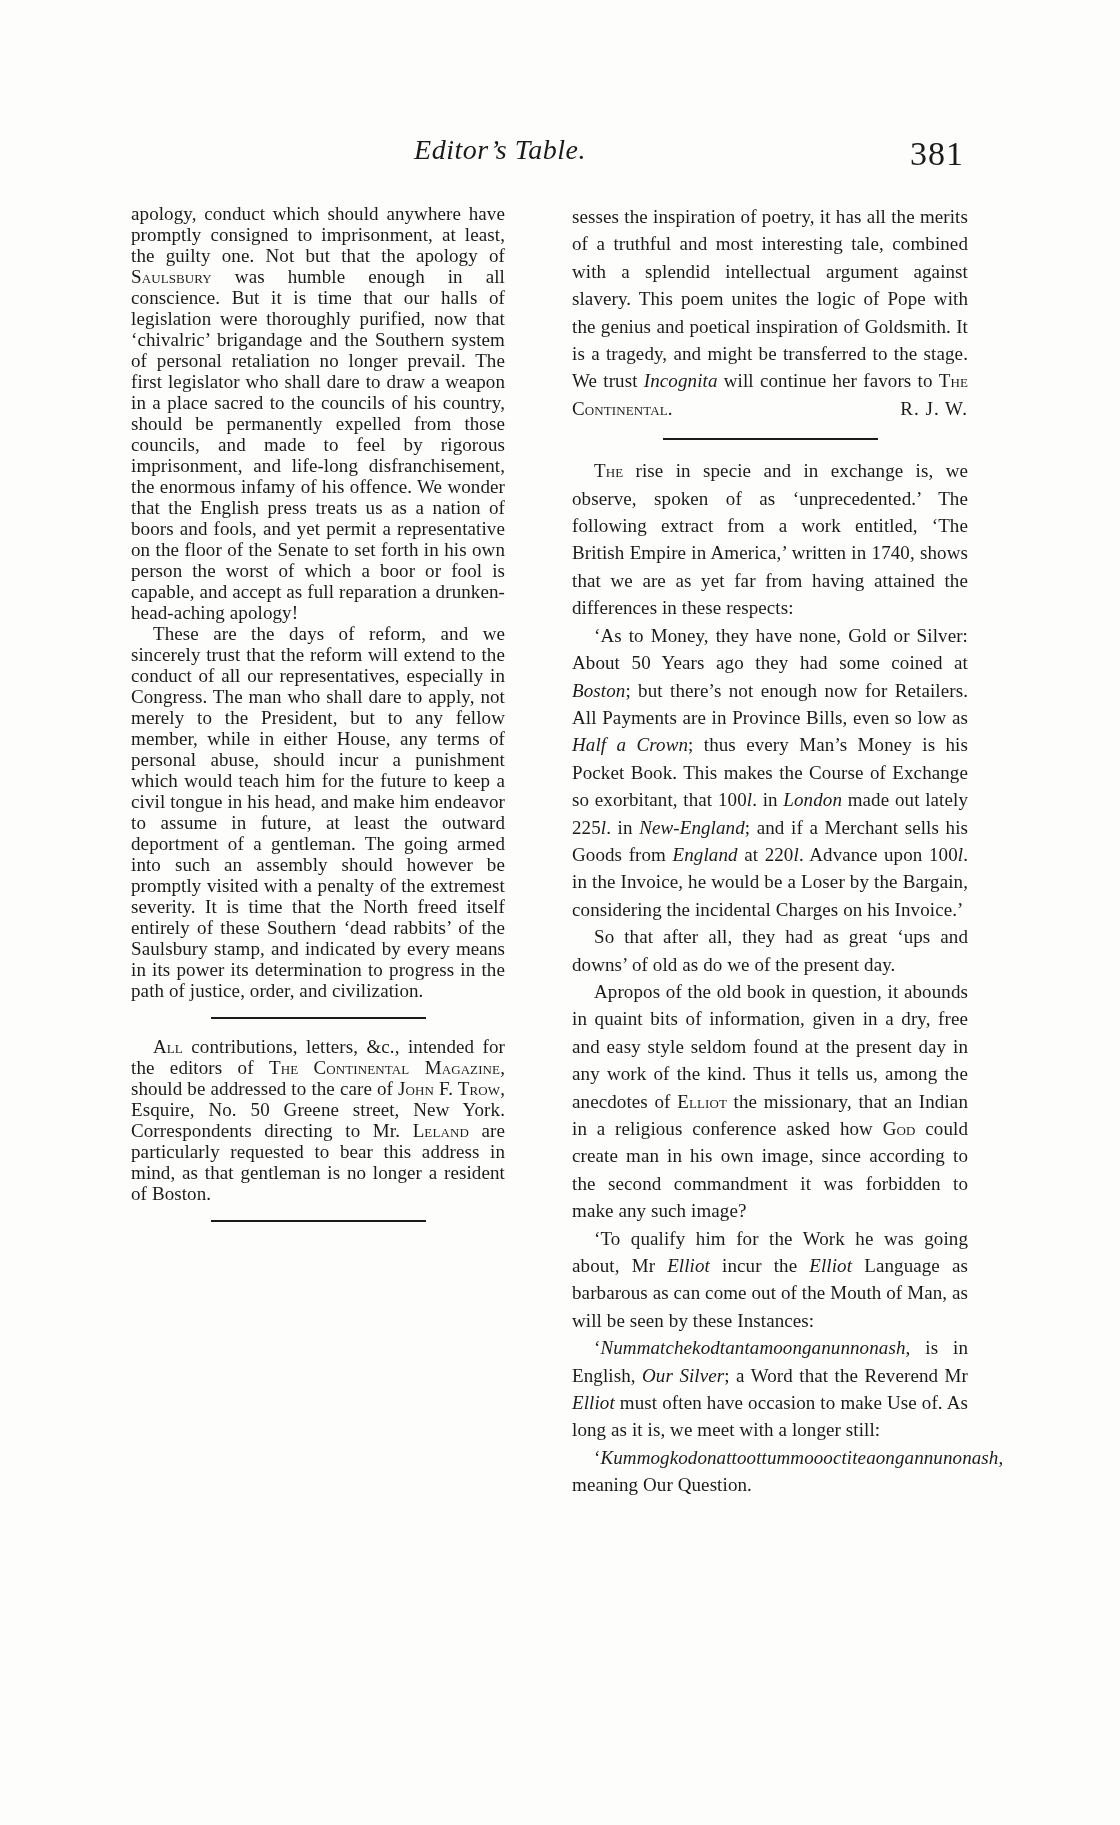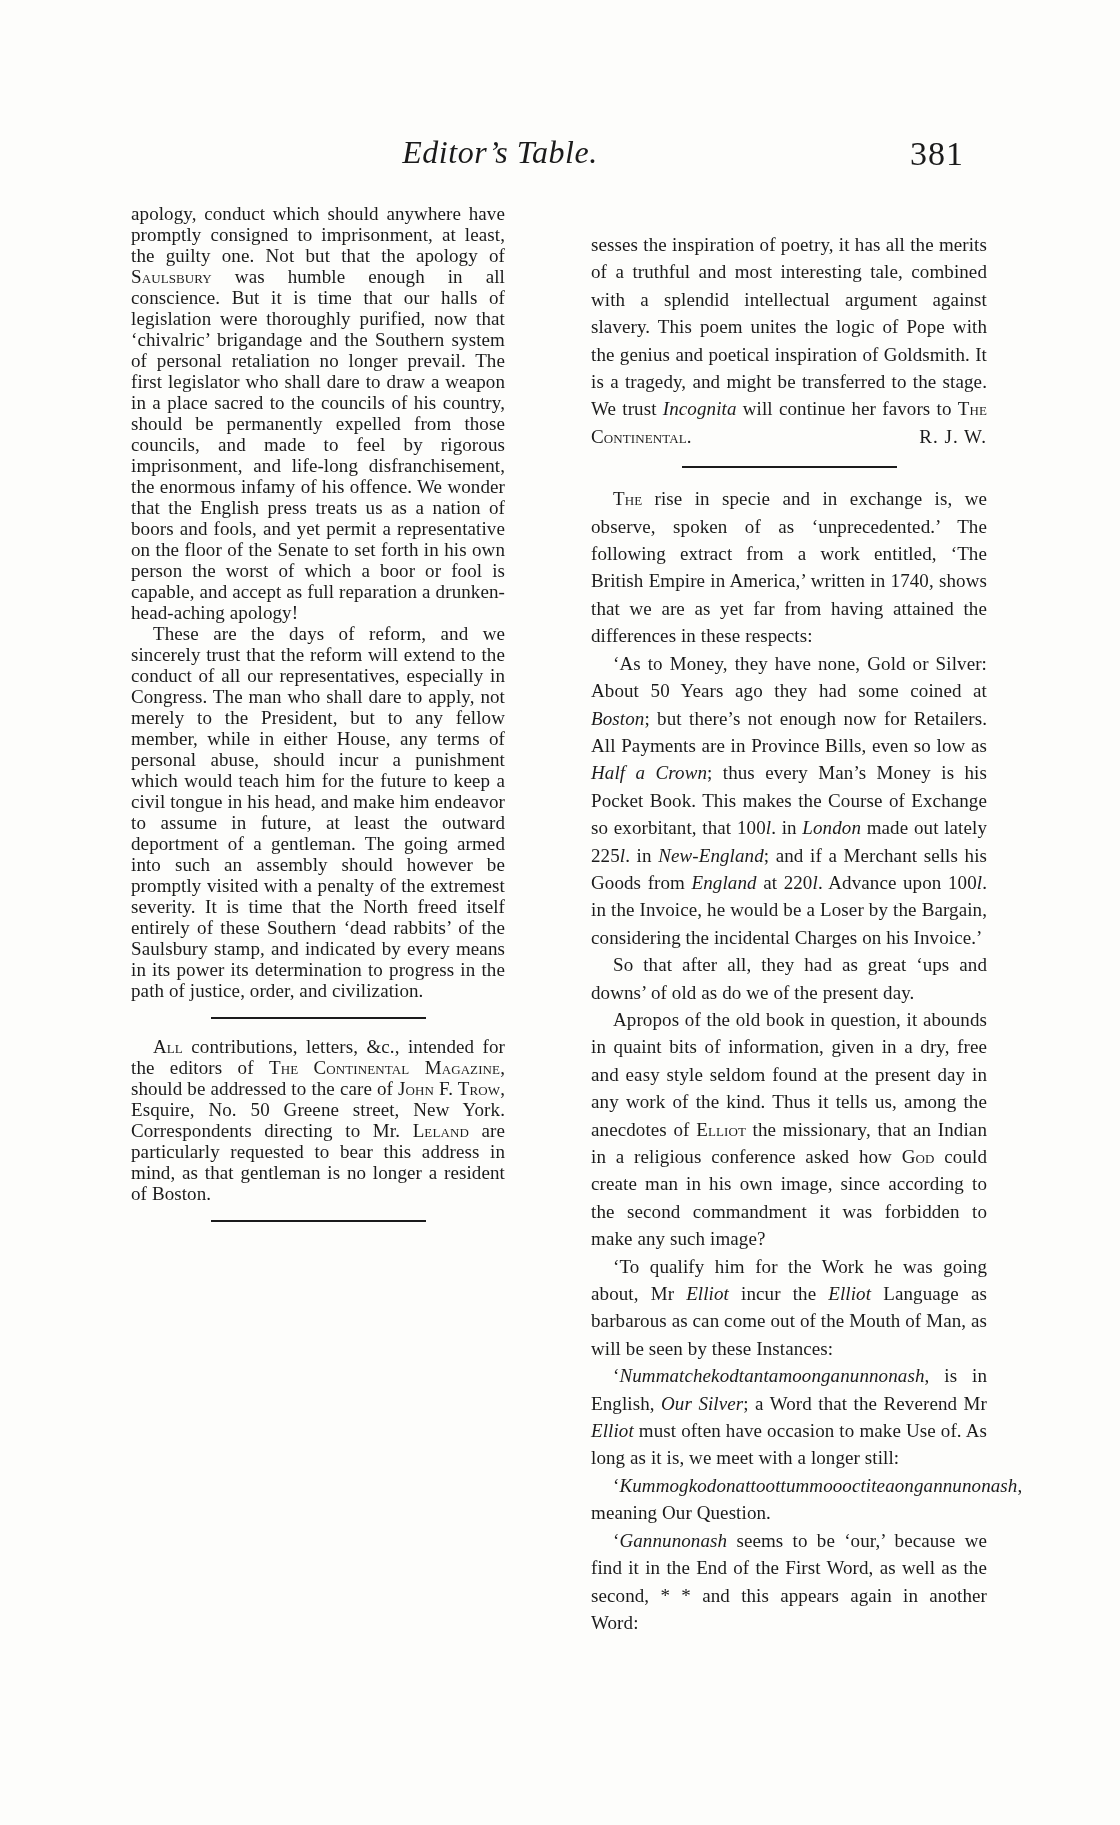--- a/index.html
+++ b/index.html
@@ -9,31 +9,31 @@
     background:#fdfdfb;
     color:#1b1b1b;
     font-family:"Liberation Serif", serif;
     overflow:hidden;
   }
   .header{position:absolute;top:134px;left:0;width:1120px;height:44px;}
   .running-title{
     position:absolute;left:0;top:0;width:1000px;
     text-align:center;
     font-style:italic;
-    font-size:32px;
+    font-size:28px;
     letter-spacing:.5px;
   }
   .page-number{
     position:absolute;right:156px;top:1px;
     font-size:34px;
     letter-spacing:1px;
   }
   .col{position:absolute;top:203px;}
   .col-left{left:131px;width:374px;}
-  .col-right{left:591px;width:396px;margin-top:28px;}
+  .col-right{left:572px;width:396px;}
   .para{
     margin:0;
     text-align:justify;
     font-size:19px;
     letter-spacing:.1px;
   }
   .col-left .para{line-height:21px;}
   .col-right .para{line-height:27.4px;}
   .para.indent{text-indent:22px;}
   .rule{
@@ -67,15 +67,14 @@
   <div class="col col-right">
       <p class="para"><span>sesses the inspiration of poetry, it has all the merits of a truthful and most interesting tale, combined with a splendid intellectual argument against slavery. This poem unites the logic of Pope with the genius and poetical inspiration of Goldsmith. It is a tragedy, and might be transferred to the stage. We trust </span><span class="st-i">Incognita</span><span> will continue her favors to </span><span class="st-sc">The Continental</span><span>.</span><span class="st-sig">R. J. W.</span></p>
       <div class="rule"></div>
       <p class="para indent"><span class="st-sc">The</span><span> rise in specie and in exchange is, we observe, spoken of as ‘unprecedented.’ The following extract from a work entitled, ‘The British Empire in America,’ written in 1740, shows that we are as yet far from having attained the differences in these respects:</span></p>
       <p class="para indent"><span>‘As to Money, they have none, Gold or Silver: About 50 Years ago they had some coined at </span><span class="st-i">Boston</span><span>; but there’s not enough now for Retailers. All Payments are in Province Bills, even so low as </span><span class="st-i">Half a Crown</span><span>; thus every Man’s Money is his Pocket Book. This makes the Course of Exchange so exorbitant, that 100</span><span class="st-i">l</span><span>. in </span><span class="st-i">London</span><span> made out lately 225</span><span class="st-i">l</span><span>. in </span><span class="st-i">New-England</span><span>; and if a Merchant sells his Goods from </span><span class="st-i">England</span><span> at 220</span><span class="st-i">l</span><span>. Advance upon 100</span><span class="st-i">l</span><span>. in the Invoice, he would be a Loser by the Bargain, considering the incidental Charges on his Invoice.’</span></p>
       <p class="para indent"><span>So that after all, they had as great ‘ups and downs’ of old as do we of the present day.</span></p>
       <p class="para indent"><span>Apropos of the old book in question, it abounds in quaint bits of information, given in a dry, free and easy style seldom found at the present day in any work of the kind. Thus it tells us, among the anecdotes of </span><span class="st-sc">Elliot</span><span> the missionary, that an Indian in a religious conference asked how </span><span class="st-sc">God</span><span> could create man in his own image, since according to the second commandment it was forbidden to make any such image?</span></p>
       <p class="para indent"><span>‘To qualify him for the Work he was going about, Mr </span><span class="st-i">Elliot</span><span> incur the </span><span class="st-i">Elliot</span><span> Language as barbarous as can come out of the Mouth of Man, as will be seen by these Instances:</span></p>
       <p class="para indent"><span>‘</span><span class="st-i">Nummatchekodtantamoonganunnonash</span><span>, is in English, </span><span class="st-i">Our Silver</span><span>; a Word that the Reverend Mr </span><span class="st-i">Elliot</span><span> must often have occasion to make Use of. As long as it is, we meet with a longer still:</span></p>
       <p class="para indent"><span>‘</span><span class="st-i">Kummogkodonattoottummoooctiteaongannunonash</span><span>, meaning Our Question.</span></p>
-      <p class="para indent"><span>‘</span><span class="st-i">Gannunonash</span><span> seems to be ‘our,’ because we find it in the End of the First Word, as well as the second, * * and this appears again in another Word:</span></p>
     </div>
 </div>
 
 </body></html>

